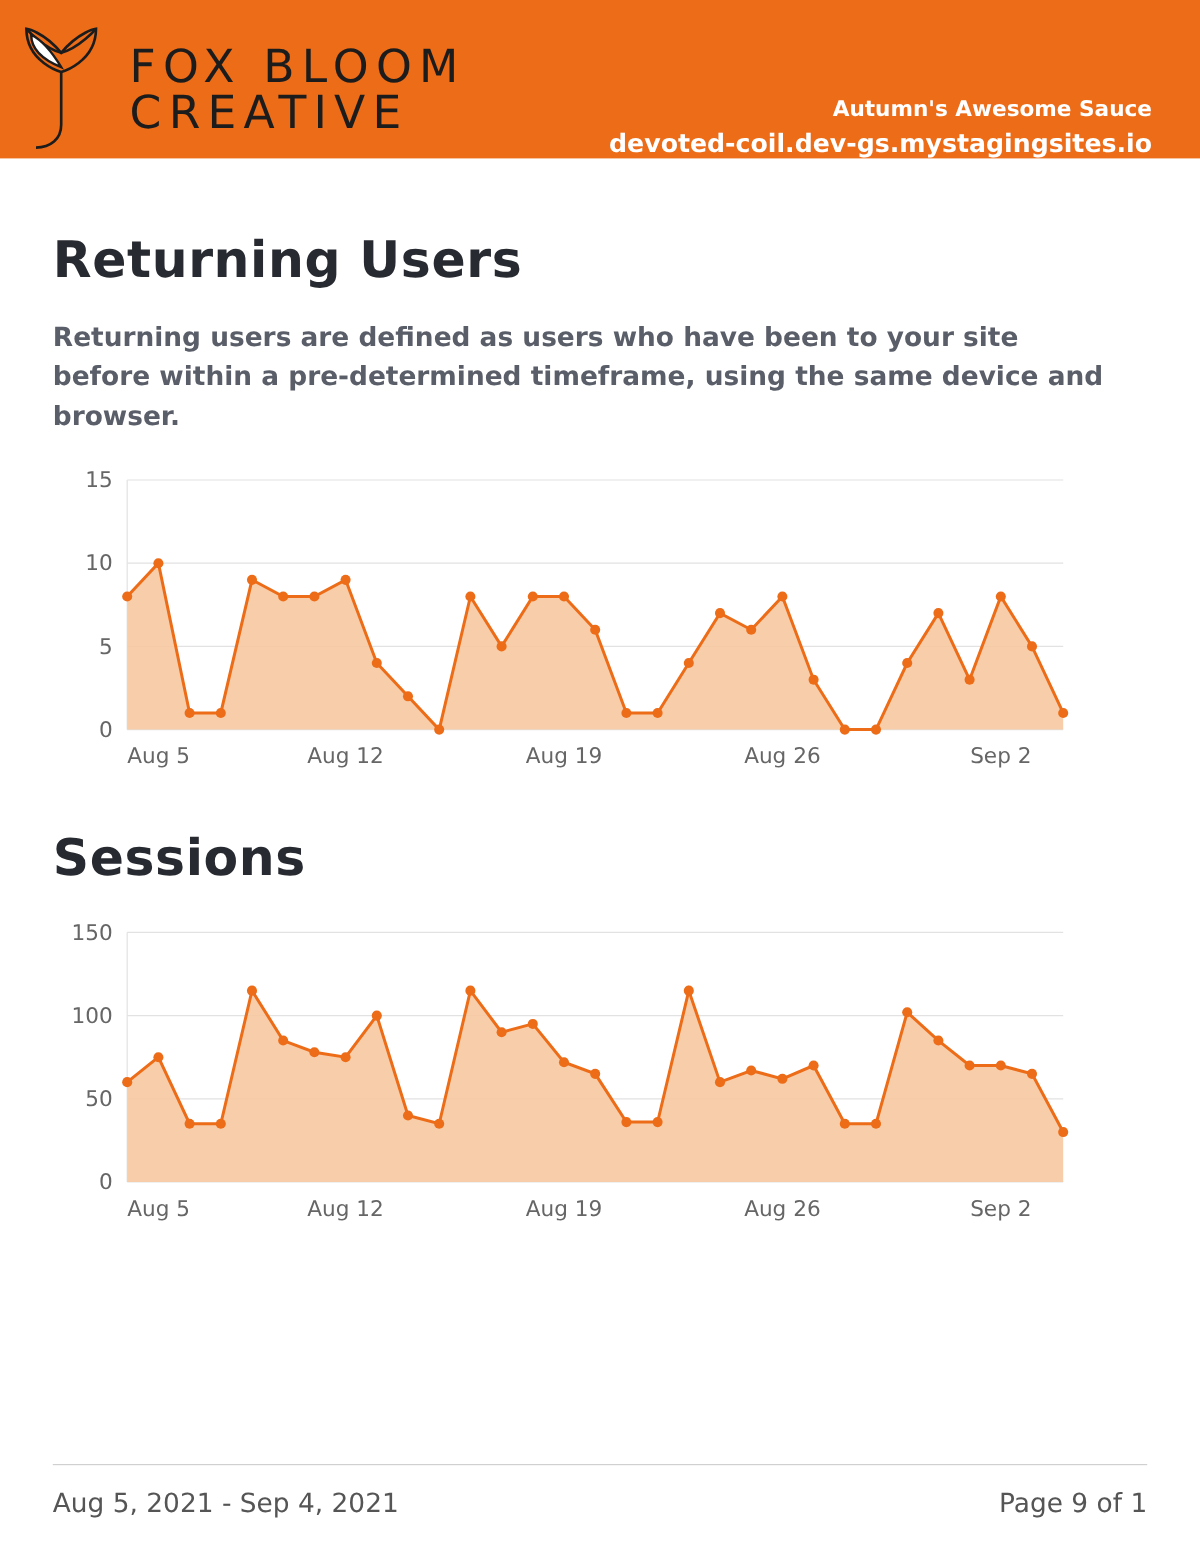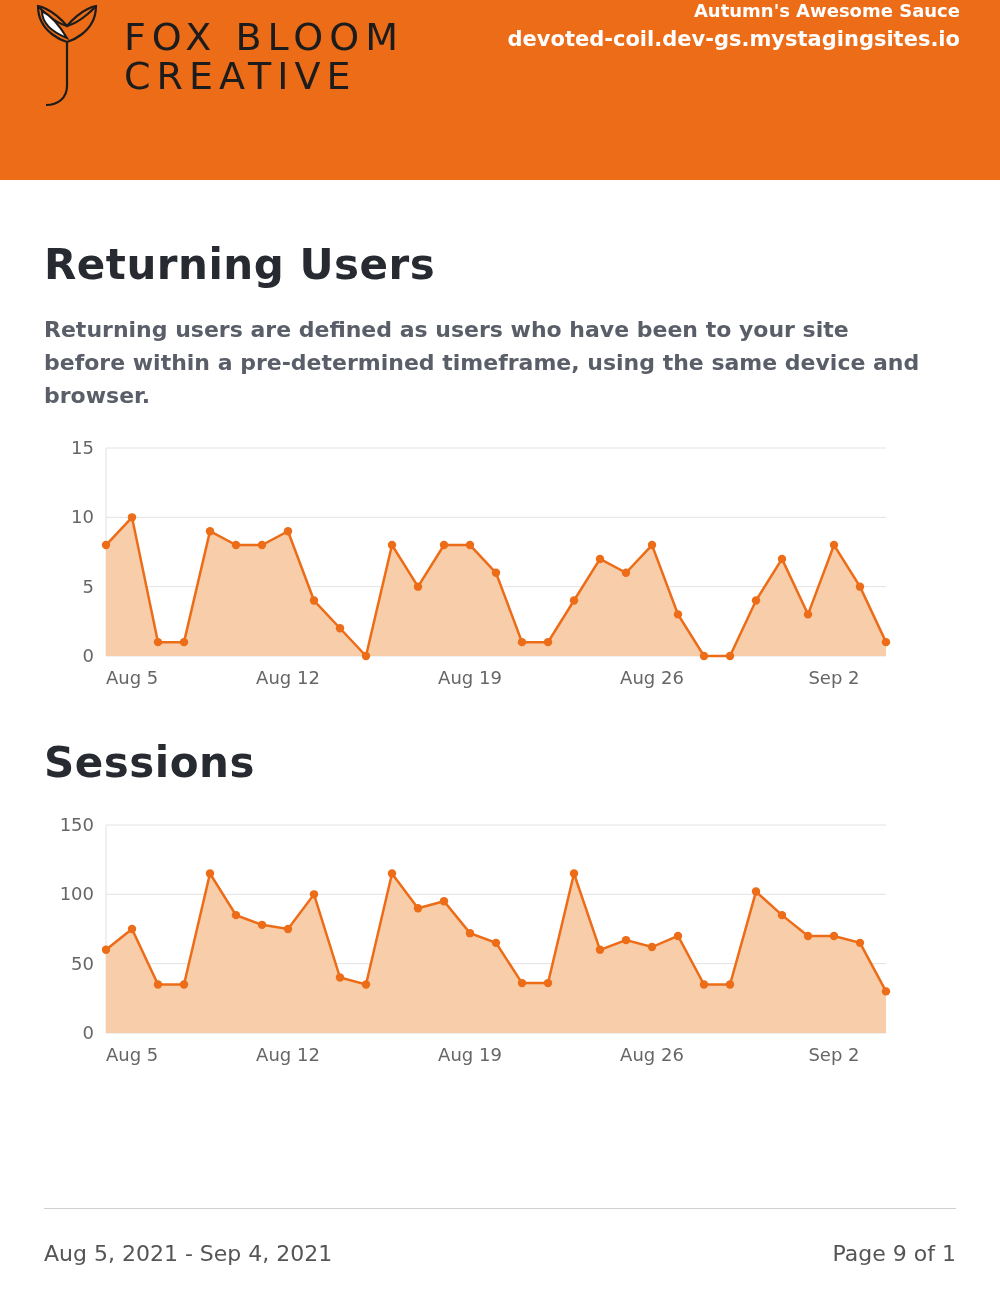--- a/index.html
+++ b/index.html
@@ -16,26 +16,26 @@
     width:1000px;
     height:1294px;
     background:var(--page);
     font-family:"DejaVu Sans","Segoe UI",Arial,sans-serif;
     color:var(--body);
     position:relative;
     overflow:hidden;
   }
   .header{
     background:var(--orange);
-    height:180px;
+    height:132px;
     width:100%;
     display:flex;
-    align-items:flex-start;
+    align-items:flex-end;
     justify-content:space-between;
-    padding:0 40px 0 28px;
+    padding:0 40px 0 12px;
   }
   .brand{display:flex;align-items:center;gap:18px;}
   .brand-text{line-height:1.02;}
   .brand-text .line{
     font-size:38px;
     letter-spacing:6px;
     color:#1c1c1c;
     font-weight:400;
     white-space:nowrap;
   }
@@ -66,21 +66,21 @@
   svg.chart{display:block;}
   .axis-text{font-family:inherit;font-size:18px;fill:#666;}
   .grid-line{stroke:var(--grid);stroke-width:1;}
   .data-line{stroke:var(--orange);stroke-width:2.5;fill:none;}
   .data-area{fill:var(--orange-fill);opacity:0.9;}
   .data-dot{fill:var(--orange);}
   .footer{
     position:absolute;
     left:44px;right:44px;bottom:28px;
     border-top:1px solid #d0d0d0;
-    padding-top:32px;
+    padding-top:20px;
     display:flex;justify-content:space-between;
     font-size:22px;color:#555;font-weight:500;
   }
 </style>
 </head>
 <body>
 
 <div class="header">
   <div class="brand">
     <span>

